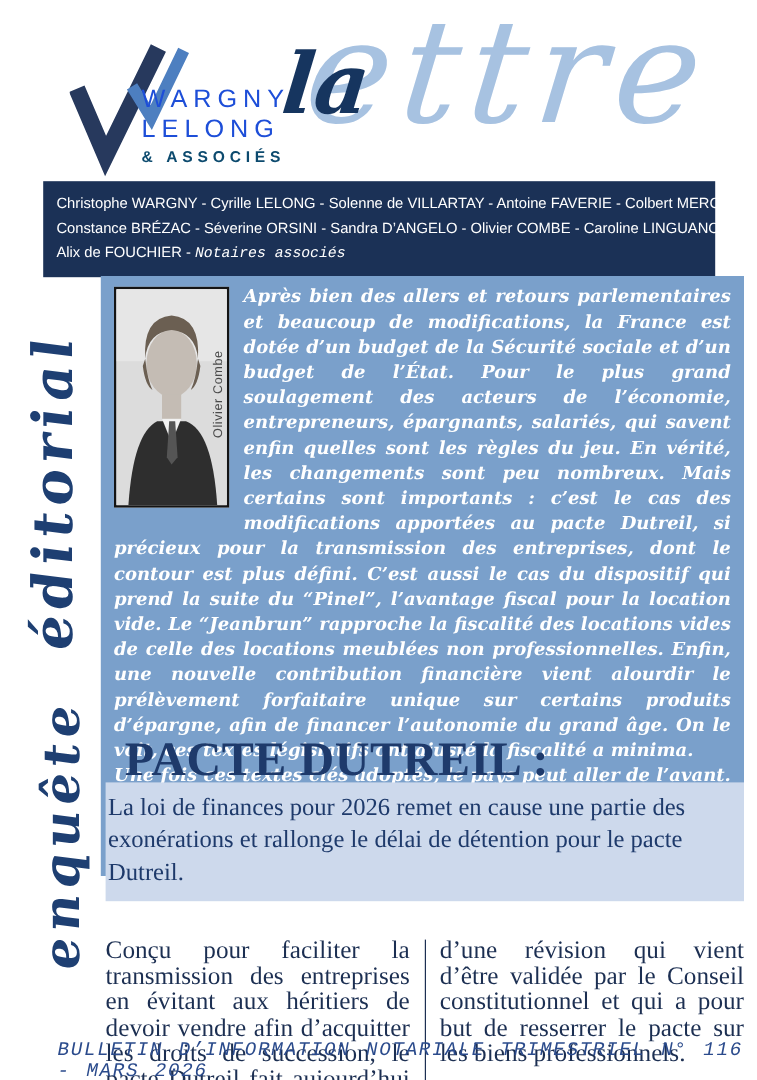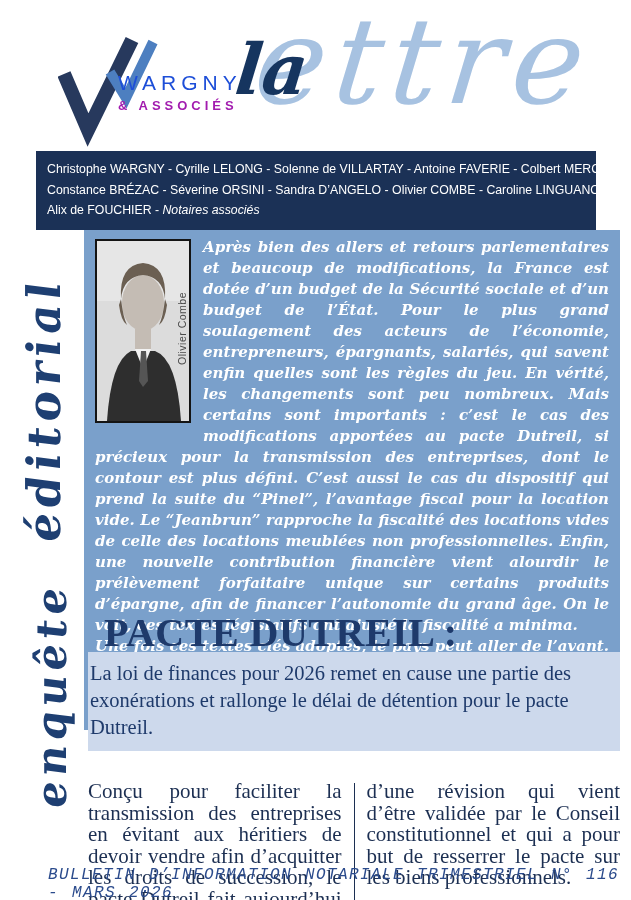--- a/index.html
+++ b/index.html
@@ -10,41 +10,41 @@
   
   .logo{position:absolute;left:58px;top:32px;width:180px;}
   .logo svg{display:block;}
   .logo-text{position:absolute;left:60px;top:38px;}
   .logo-l1,.logo-l2{
     font-family:"Liberation Sans", sans-serif;font-size:21px;letter-spacing:5px;
     color:#1d4ed8;line-height:25px;font-weight:400;
   }
   .logo-l3{
     font-family:"Liberation Sans", sans-serif;font-size:13px;letter-spacing:4px;
-    color:#a21caf;margin-top:3px;font-weight:700;
+    color:#0c4a6e;margin-top:3px;font-weight:700;
   }
   .title{position:absolute;left:228px;top:10px;width:400px;height:150px;white-space:nowrap;}
   .t-la{
     position:absolute;left:8px;top:18px;z-index:2;
     font-family:"DejaVu Serif", serif;font-style:italic;font-weight:700;
     font-size:70px;color:#16355f;transform:skewX(-6deg);
   }
   .t-ettre{
     position:absolute;left:28px;top:-18px;
     font-family:"DejaVu Serif", serif;font-style:italic;font-weight:400;
     font-size:120px;color:#a7c2e1;letter-spacing:8px;transform:skewX(-6deg);
   }
   
   .names-banner{
     position:absolute;left:36px;top:151px;width:560px;box-sizing:border-box;
     background:#1b3156;color:#ffffff;padding:8px 11px 9px 11px;
     font-family:"Liberation Sans", sans-serif;font-size:12.3px;line-height:20.5px;
   }
   .names-banner .nb-line{white-space:nowrap;}
-  .names-banner em{font-style:italic;}
+  .names-banner em{font-style:italic;font-family:Liberation Mono, monospace;}
   
   .v-label{
     position:absolute;display:flex;align-items:center;justify-content:center;
     writing-mode:vertical-rl;transform:rotate(180deg) skewY(-4deg);
     font-family:"DejaVu Serif", serif;font-style:italic;font-weight:700;
     color:#1e3f72;letter-spacing:5px;
   }
   .v-edit{left:16px;top:232px;height:356px;width:56px;font-size:46px;}
   .v-enq{left:26px;top:598px;height:196px;width:50px;font-size:42px;}
   
@@ -100,20 +100,21 @@
 
 <div class="page">
 
   <div class="logo">
     <svg width="180" height="120" viewBox="0 0 180 120">
       <polyline points="6,42 30,98 74,8" fill="none" stroke="#27395d" stroke-width="14"></polyline>
       <polyline points="52,40 68,66 95,10" fill="none" stroke="#4d7fc0" stroke-width="10"></polyline>
     </svg>
     <div class="logo-text">
       <div class="logo-l1">WARGNY</div>
+      <div class="logo-l2">LELONG</div>
       <div class="logo-l3">&amp; ASSOCIÉS</div>
     </div>
   </div>
 
   <div class="title">
     <span class="t-ettre">ettre</span>
     <span class="t-la">la</span>
   </div>
 
   <div class="names-banner">

